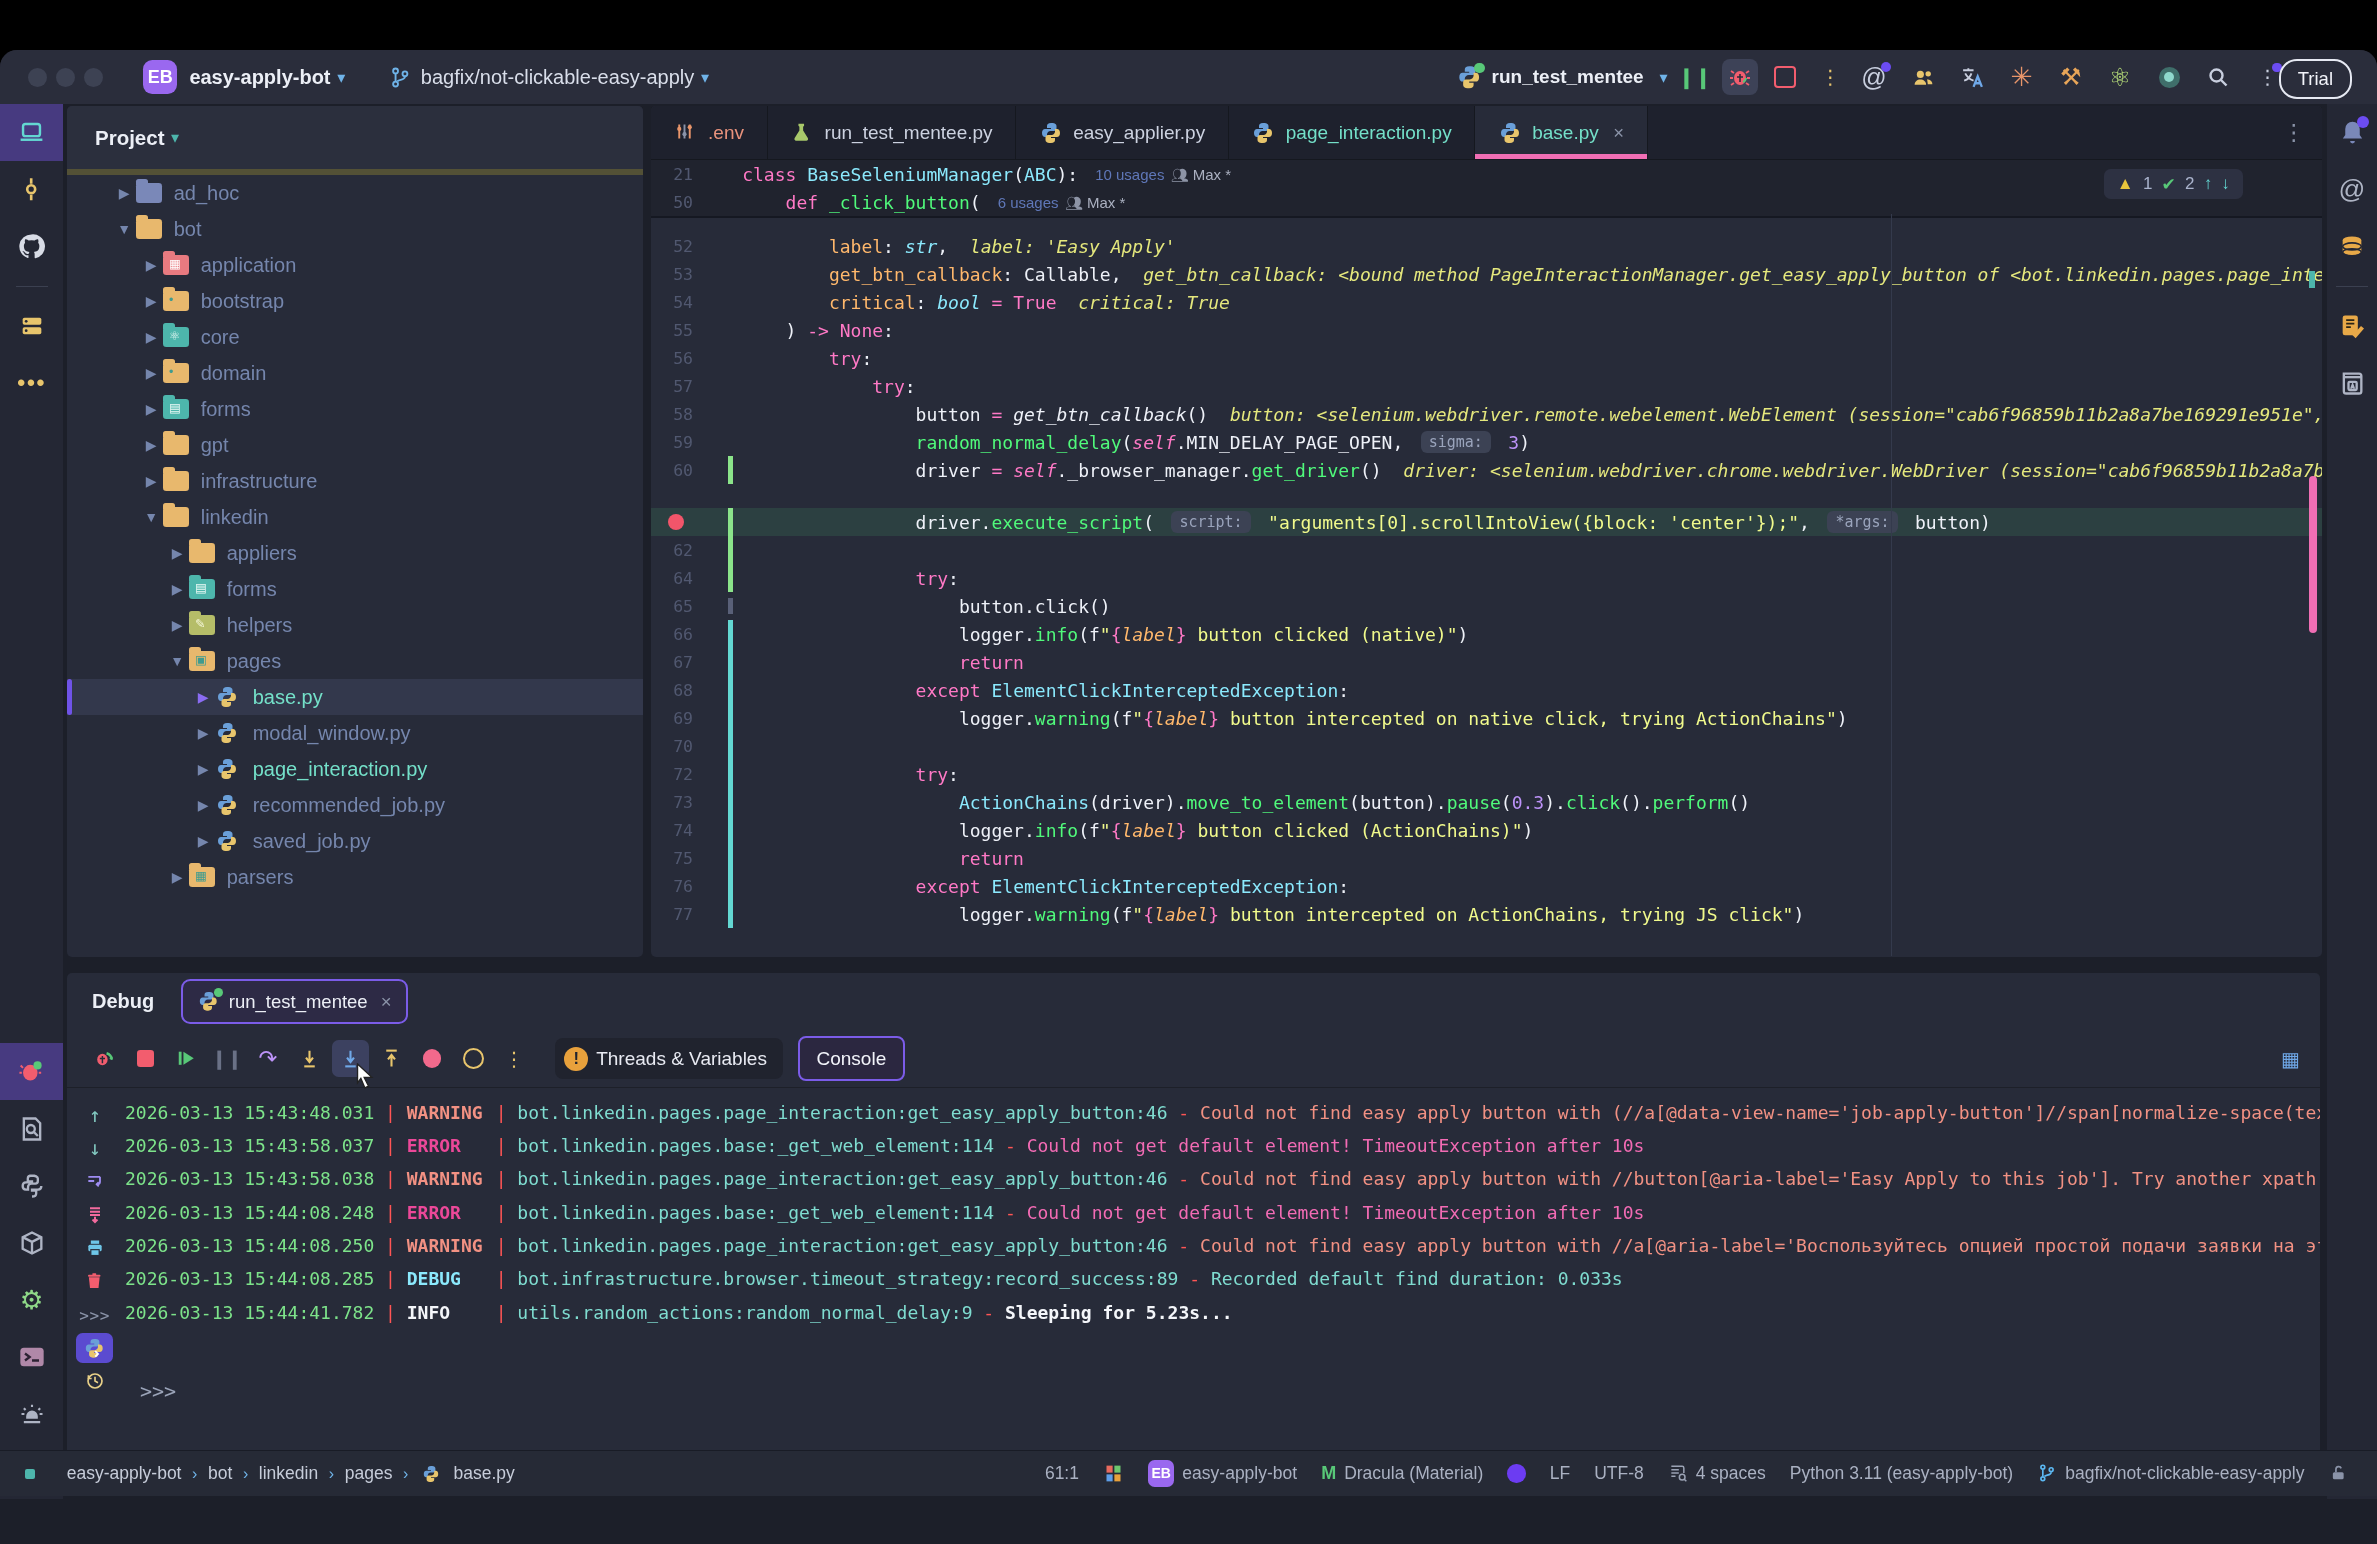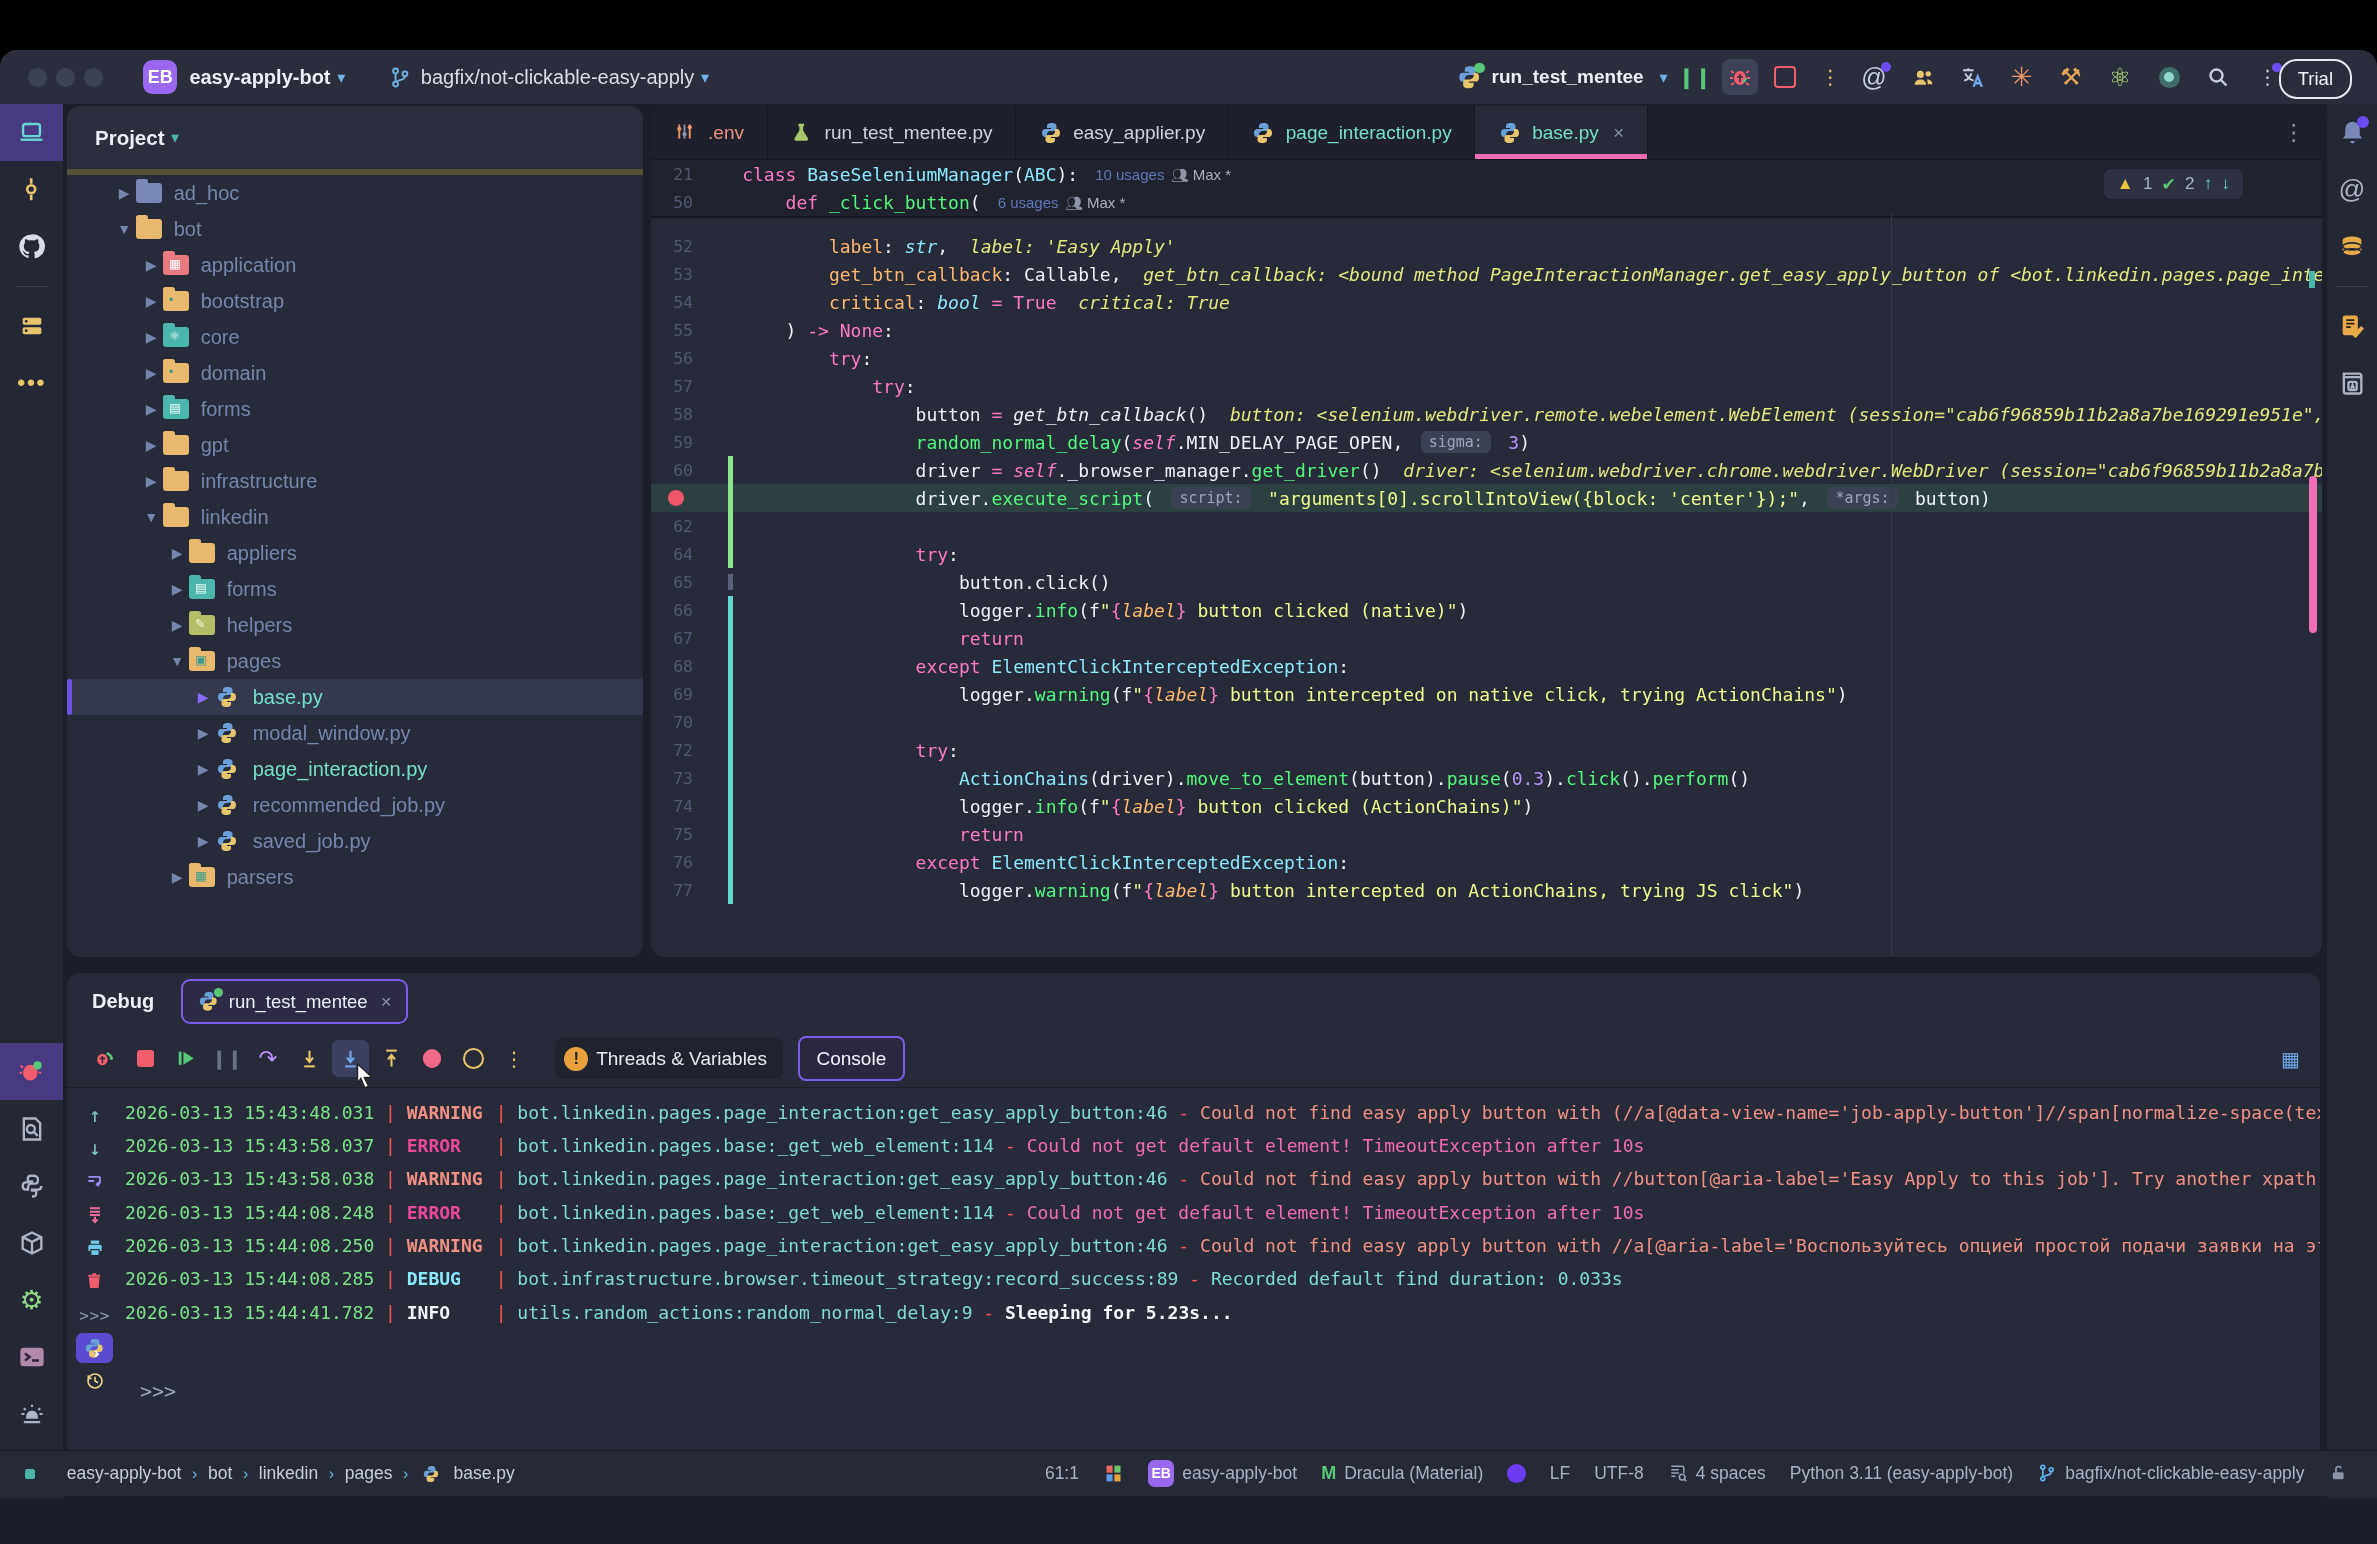--- a/index.html
+++ b/index.html
@@ -22,21 +22,21 @@
   #plugin-icons{position:absolute;left:1856px;top:0;height:54px;display:flex;align-items:center;gap:13.2px;}
   #trial-pill{position:absolute;right:25px;top:9.2px;height:36px;padding:0 17px;border:2px solid #e6e9f2;border-radius:18px;color:#f2f4fa;font-size:18.5px;display:flex;align-items:center;background:transparent;}
   
   #left-stripe{position:absolute;left:0;top:54px;width:63px;height:1395px;background:#242734;display:flex;flex-direction:column;align-items:center;}
   #right-stripe{position:absolute;right:0;top:54px;width:50px;height:1395px;background:#242734;display:flex;flex-direction:column;align-items:center;}
   .stripe-btn{width:63px;height:57px;display:flex;align-items:center;justify-content:center;font-size:24px;}
   .stripe-btn.sel{background:#473a80;}
   .stripe-div{width:32px;height:1.3px;background:#3b4050;margin:10.6px 0;}
   .stripe-spacer{flex:1;}
   
-  .island{position:absolute;background:#272b39;border-radius:13px;overflow:hidden;}
+  .island{position:absolute;background:#272b39;border-radius:5px;overflow:hidden;}
   #project-island{left:67px;top:56px;width:576px;height:851px;}
   #editor-island{left:651px;top:56px;width:1671px;height:851px;}
   #debug-island{left:67px;top:923px;width:2253px;height:522px;}
   
   #project-header{height:63px;background:#2b2f3d;display:flex;align-items:center;padding-left:28px;}
   #project-title{color:#eceff6;font-size:20.5px;font-weight:700;}
   #project-scroll{height:6px;background:#5c5836;opacity:.85;}
   .tree-row{height:36px;display:flex;align-items:center;position:relative;color:#7586ad;font-size:20px;white-space:nowrap;}
   .tree-row .arrow{width:22.5px;font-size:14px;color:#7586ad;text-align:center;flex:0 0 22.5px;}
   .tree-row .ticon{width:29px;height:25px;margin-right:9.2px;position:relative;flex:0 0 29px;}
@@ -58,21 +58,21 @@
   
   #sticky{background:#20232e;border-bottom:2px solid #151822;}
   .srow{height:28px;display:flex;align-items:center;font-family:"DejaVu Sans Mono",monospace;font-size:18px;white-space:pre;}
   .gnum{flex:0 0 42px;text-align:right;color:#515870;font-size:16.5px;padding-right:9.2px;font-family:"DejaVu Sans Mono",monospace;}
   .gpad{flex:0 0 40px;position:relative;}
   .ann{color:#5f77b8;font-size:15px;font-family:"Liberation Sans",sans-serif;margin-left:17px;}
   .author{color:#aab0c0;font-size:15px;font-family:"Liberation Sans",sans-serif;margin-left:6.6px;}
   .author .ppl{color:#8d94a6;margin-right:4px;font-size:14px;}
   #code-clip{height:14px;background:#272b39;}
   .cl{height:28px;display:flex;align-items:center;font-family:"DejaVu Sans Mono",monospace;font-size:18px;white-space:pre;position:relative;}
-  .cl.bp{background:rgba(80,200,120,0.14);}
+  .cl.bp{background:rgba(80,200,120,0.14);margin-top:24px;}
   .bp-dot{position:absolute;left:17px;top:6px;width:16px;height:16px;border-radius:50%;background:#f2556a;}
   .chbar{position:absolute;left:77px;top:0;width:4.6px;height:28px;}
   .chbar.green{background:#8be48a;}
   .chbar.teal{background:#63d7d2;}
   .chbar.grey{background:#596078;height:16px;top:6px;}
   .k{color:#ff79c6}.c{color:#8be9fd}.ci{color:#8be9fd;font-style:italic}.g{color:#50fa7b}
   .o{color:#ffb86c}.oi{color:#ffb86c;font-style:italic}.s{color:#f1fa8c}.n{color:#bd93f9}
   .p{color:#eef1f8}.pi{color:#eef1f8;font-style:italic}.se{color:#ff79c6;font-style:italic}
   .cm{color:#6478aa;font-style:italic}.h{color:#e5e87d;font-style:italic}
   .chip{background:#3c4254;color:#9aa4bc;border-radius:6px;padding:0.7px 8px;font-size:15px;margin:0 6.6px;display:inline-block;line-height:21px;}

